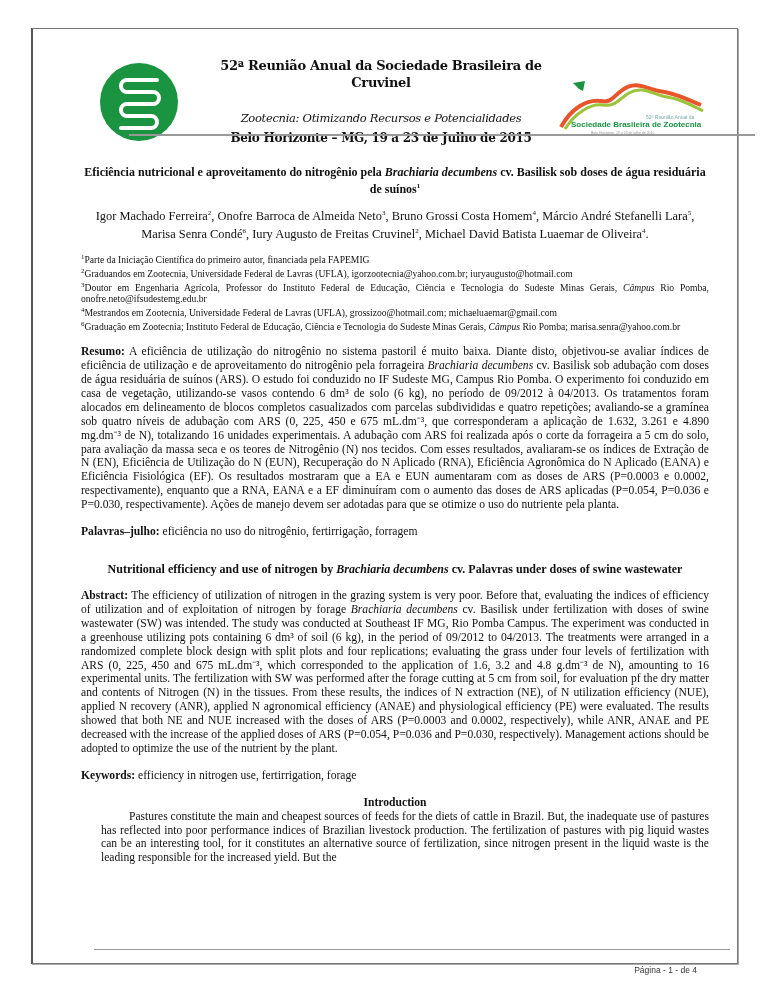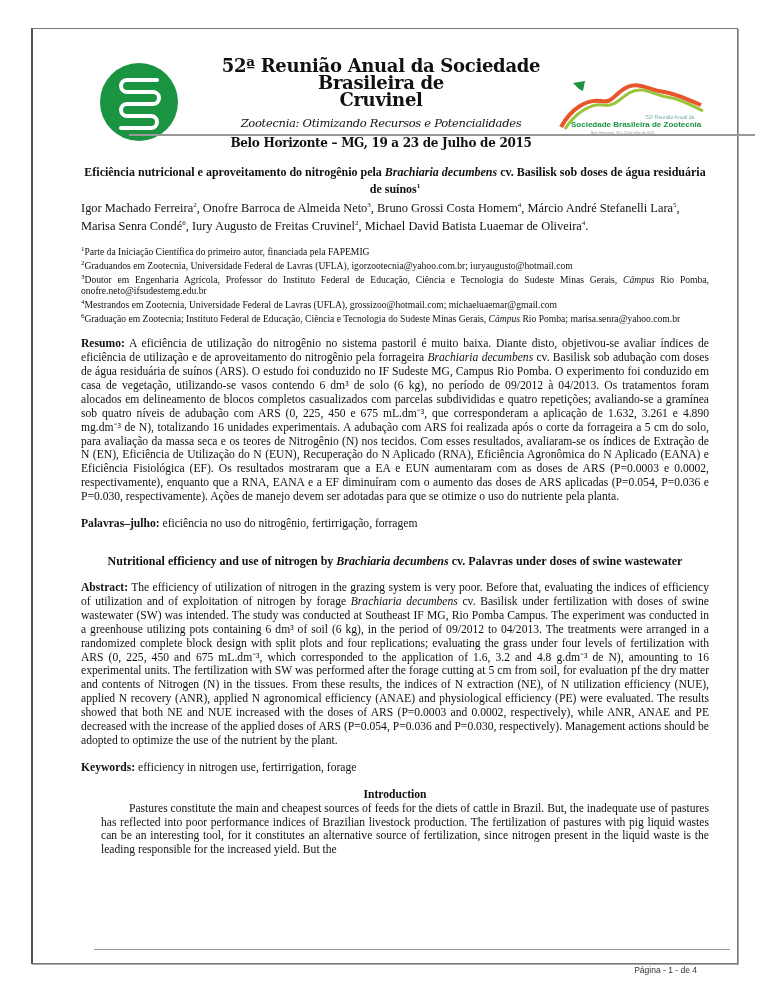--- a/index.html
+++ b/index.html
@@ -4,30 +4,30 @@
 <style>
   html, body { margin: 0; padding: 0; background: #ffffff; }
   body { width: 768px; height: 994px; position: relative; overflow: hidden;
          font-family: "Liberation Serif", serif; color: #111; }
   .page { position: absolute; left: 31px; top: 28px; width: 704px; height: 934px;
           border: 1px solid #777; border-left: 2px solid #555; box-shadow: 1px 1px 0 #aaa; background:#fff; }
   .header { position: absolute; left: 48px; top: 0; width: 626px; height: 107px; }
   .logo-left { position: absolute; left: 18px; top: 33px; width: 80px; height: 80px; }
   .conf-block { position: absolute; left: 120px; top: 28px; width: 360px; text-align: center;
                 font-family: "DejaVu Serif", serif; }
-  .conf-title { font-size: 18px; font-weight: bold; line-height: 17px; letter-spacing: -0.3px; }
-  .conf-sub { font-size: 11.5px; font-style: italic; margin-top: 8px; letter-spacing: -0.3px; }
+  .conf-title { font-size: 13px; font-weight: bold; line-height: 17px; letter-spacing: -0.3px; }
+  .conf-sub { font-size: 11.5px; font-style: italic; margin-top: 20px; letter-spacing: -0.3px; }
   .conf-place { font-size: 12px; font-weight: bold; margin-top: 6px; letter-spacing: -0.3px; }
   .logo-right { position: absolute; left: 470px; top: 40px; width: 160px; height: 70px; }
   .header-rule { position: absolute; left: 48px; top: 105px; width: 626px; height: 2px; background: #999; }
 
   .content { position: absolute; left: 48px; top: 136px; width: 628px; font-size: 11.6px; line-height: 13.9px; }
   .title { text-align: center; font-weight: bold; font-size: 12px; line-height: 14px; margin: 0; }
   .title sup, .authors sup, .affil sup { font-size: 7px; }
-  .authors { font-size: 12.4px; line-height: 15px; margin-top: 2px; }
+  .authors { text-align: center; font-size: 12.4px; line-height: 15px; margin-top: 10px; }
   .affil { font-size: 9.6px; line-height: 11.5px; margin-top: 10px; }
   .affil div { text-align: justify; }
   .para { text-align: justify; margin-top: 13px; }
   .lbl { font-weight: bold; }
   .en-title { text-align: center; font-weight: bold; font-size: 12px; line-height: 14px; margin-top: 23px; }
   .sec-head { text-align: center; font-weight: bold; margin-top: 13px; }
   .indent { text-indent: 28px; text-align: justify; margin-left: 20px; }
   .footer-rule { position: absolute; left: 61px; top: 920px; width: 636px; height: 1px; background: #999; }
   .footer { position: absolute; right: 40px; top: 936px; font-family: "Liberation Sans", sans-serif;
             font-size: 8.5px; color: #333; }

